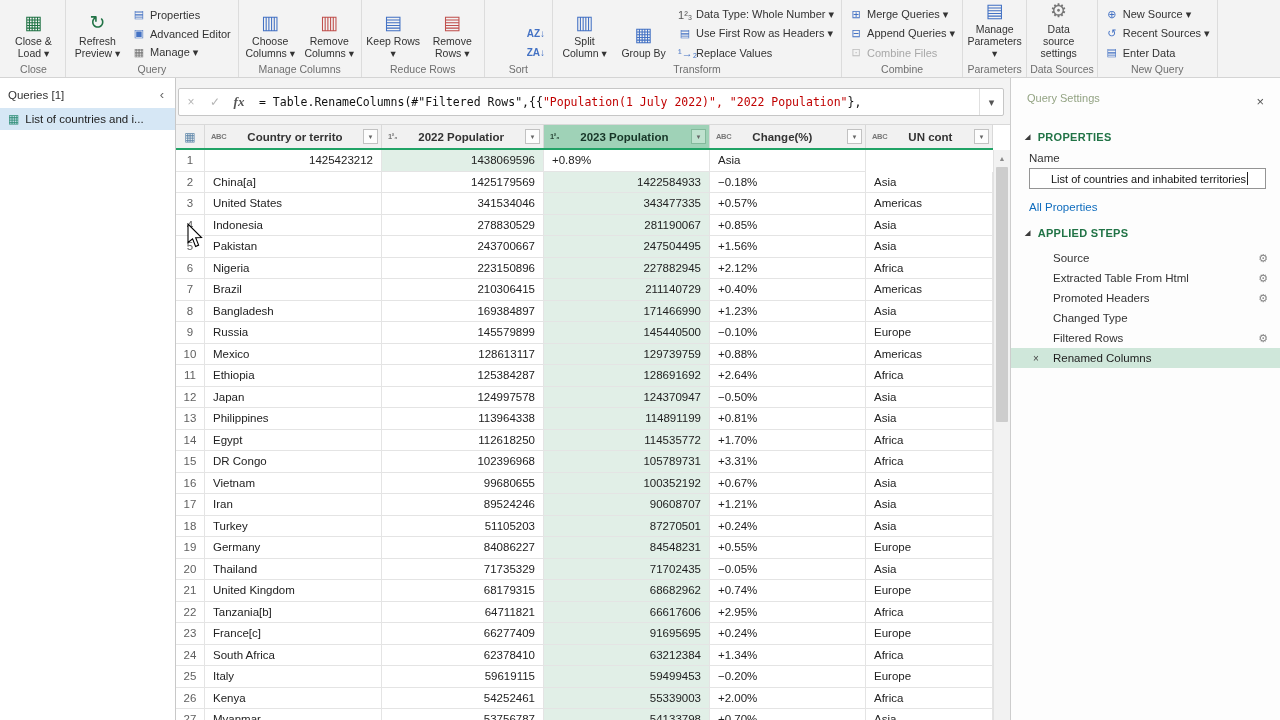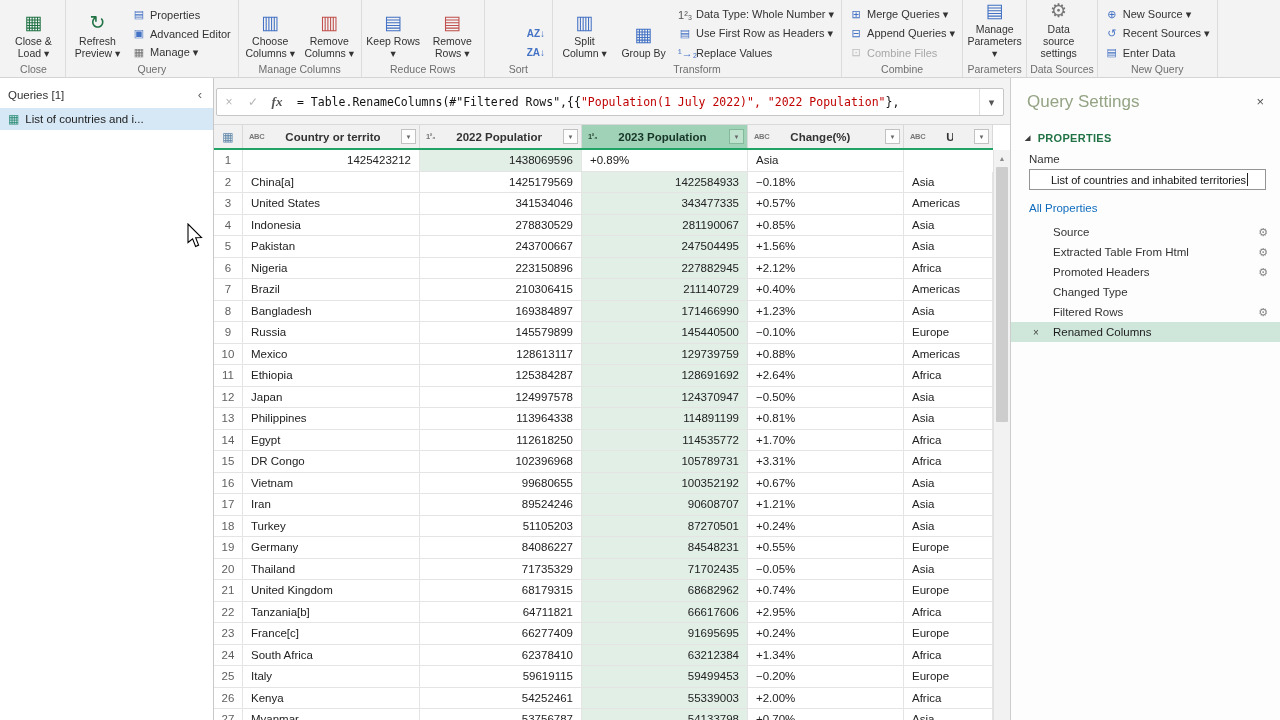--- a/index.html
+++ b/index.html
@@ -26,21 +26,21 @@
   .rb-big.disabled, .rb-small.disabled { color:#a8a8a8; }
   .rb-small.disabled .rb-small-icon { color:#bdbdbd; }
   [data-name="refresh-icon"], [data-name="close-load-icon"] { color:var(--accent-green,#217346); }
   [data-name="remove-columns-icon"], [data-name="remove-rows-icon"] { color:#c0504d; }
   [data-name="manage-icon"], [data-name="data-source-settings-icon"] { color:#767676; }
   [data-name="sort-asc-icon"], [data-name="sort-desc-icon"] { color:#4472c4; font-weight:bold; font-size:10px; width:auto;margin-left:35px; }
   [data-name="data-type-icon"] { color:#555; }
 
   
   .main { flex:1; display:flex; min-height:0; }
-  .queries-panel { width:214px; background:#fff; border-right:1px solid #c8c8c8; display:flex; flex-direction:column; flex:none; }
+  .queries-panel { width:176px; background:#fff; border-right:1px solid #c8c8c8; display:flex; flex-direction:column; flex:none; }
   .qp-header { display:flex; align-items:center; padding:9px 8px 6px 8px; font-size:11.5px; color:#333; }
   .qp-title { flex:1; }
   .qp-collapse { color:#666; font-size:13px; cursor:default; padding:0 3px; }
   .q-item { display:flex; align-items:center; gap:6px; height:22px; padding:0 8px; font-size:11.5px; color:#222; cursor:default; white-space:nowrap; overflow:hidden; }
   .q-item.selected { background:var(--query-selected-bg,#d6e7f5); }
   .q-icon { color:#2c8c74; font-size:12px; }
 
   .center { flex:1; min-width:0; display:flex; flex-direction:column; background:#f3f3f3; }
 
   
@@ -71,21 +71,21 @@
   .num { justify-content:flex-end; }
   .td-sel { background:var(--selected-cell-bg,#e1efe7); }
 
   .vscroll { position:absolute; top:25px; right:0; width:17px; bottom:0; background:#f2f2f2; border-left:1px solid #e2e2e2; }
   .vscroll .up { height:16px; display:flex; align-items:center; justify-content:center; color:#8a8a8a; font-size:7px; cursor:default; }
   .vscroll .thumb { position:absolute; top:17px; left:2px; right:2px; height:255px; background:#cdcdcd; border-radius:1px; cursor:default; }
 
   
   .settings-panel { width:270px; background:#fdfdfd; border-left:1px solid #cdcdcd; flex:none; font-size:11.5px; }
   .sp-title-row { display:flex; align-items:flex-start; padding:14px 12px 10px 16px; }
-  .sp-title { flex:1; font-size:17px; color:var(--settings-title,#93a383); }
+  .sp-title { flex:1; font-size:11px; color:var(--settings-title,#93a383); }
   .sp-close { color:#555; font-size:13px; cursor:default; padding:2px 4px; }
   .sp-section { display:flex; align-items:center; gap:7px; padding:10px 16px 5px 14px; color:var(--accent-green,#217346); font-weight:700; font-size:11px; letter-spacing:0.3px; cursor:default; }
   .tri { color:#3c3c3c; font-size:7px; }
   .sp-name-label { padding:4px 16px 4px 18px; color:#333; }
   .sp-input { margin:0 14px 0 18px; border:1px solid #949494; background:#fff; height:21px; display:flex; align-items:center; padding:0 21px; overflow:hidden; white-space:nowrap; font-size:11px; color:#111; cursor:text; }
   .caret { display:inline-block; width:1px; height:13px; background:#222; margin-left:1px; flex:none; }
   .sp-link { padding:12px 16px 4px 18px; color:var(--link-blue,#0f6cbd); cursor:default; }
   .steps { padding-top:4px; }
   .step { display:flex; align-items:center; height:20px; padding:0 12px 0 22px; color:#333; cursor:default; }
   .step-x { width:20px; color:#444; font-size:10px; flex:none; }
@@ -566,20 +566,24 @@
       <div class="sp-section" data-name="properties-section-header">
         <span class="tri" data-name="collapse-triangle-icon">◢</span>
         <span data-name="properties-label">PROPERTIES</span>
       </div>
       <div class="sp-name-label" data-name="name-label">Name</div>
       <div class="sp-input" data-name="query-name-input">
         <span data-name="query-name-value">List of countries and inhabited territories</span>
           <span class="caret" data-name="text-caret"></span>
       </div>
       <div class="sp-link" data-name="all-properties-link">All Properties</div>
+      <div class="sp-section" data-name="applied-steps-section-header">
+        <span class="tri" data-name="collapse-triangle-icon">◢</span>
+        <span data-name="applied-steps-label">APPLIED STEPS</span>
+      </div>
       <div class="steps" data-name="applied-steps-list">
           <div class="step" data-name="applied-step-source">
             <span class="step-x" data-name="delete-step-icon"></span>
             <span class="step-label">Source</span>
             <span class="step-gear" data-name="gear-icon">⚙</span>
           </div>
           <div class="step" data-name="applied-step-extracted-table-from-html">
             <span class="step-x" data-name="delete-step-icon"></span>
             <span class="step-label">Extracted Table From Html</span>
             <span class="step-gear" data-name="gear-icon">⚙</span>

